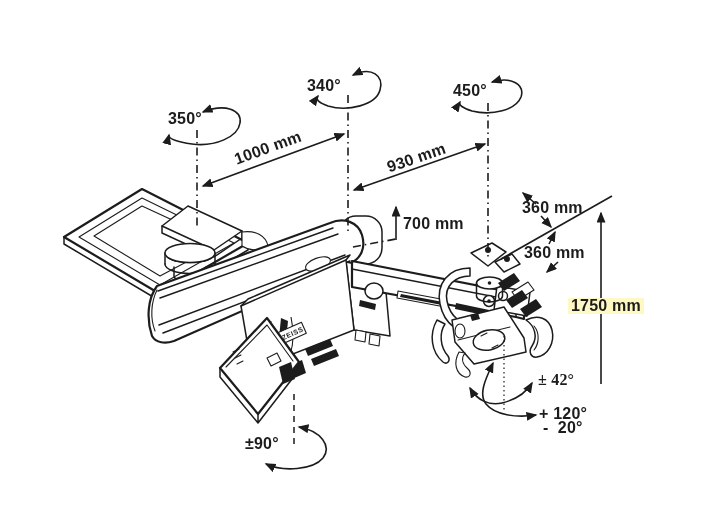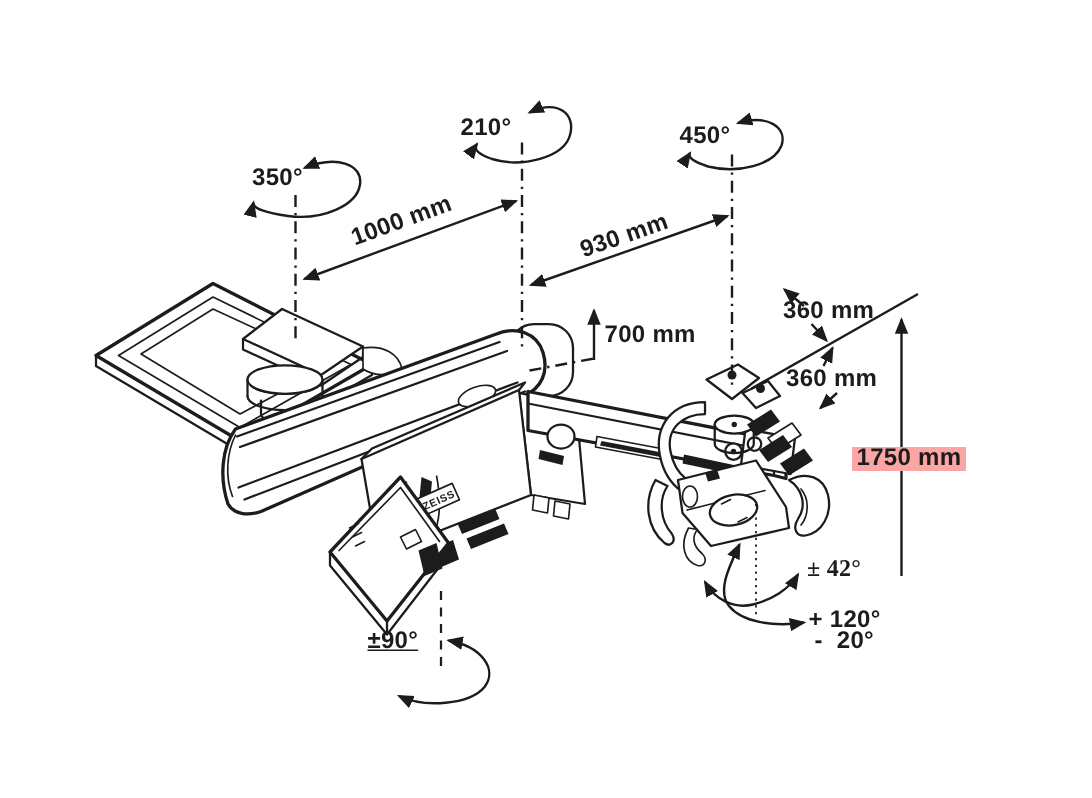--- a/index.html
+++ b/index.html
@@ -1,21 +1,21 @@
 <!DOCTYPE html>
 <html><head>
 <meta charset="utf-8">
 <style>
   html,body{margin:0;padding:0;background:#ffffff;}
   .stage{position:relative;width:728px;height:532px;background:#ffffff;overflow:hidden;
          font-family:"Liberation Sans",sans-serif;}
   .stage svg{position:absolute;left:0;top:0;}
   .lbl{position:absolute;font:600 16px "Liberation Sans",sans-serif;color:#1c1c1c;
        white-space:pre;letter-spacing:.2px;line-height:1;}
-  .lbl.bg{background:#fca5a5;padding:0 3px;}
+  .lbl.bg{background:#fef9c3;padding:0 3px;}
   .rot{transform-origin:center center;}
   
   .ln{fill:none;stroke:#1c1c1c;stroke-width:1.5;stroke-linecap:round;stroke-linejoin:round;}
   .fw{fill:#ffffff;stroke:#1c1c1c;stroke-width:1.5;stroke-linejoin:round;}
   .fd{fill:#1c1c1c;stroke:none;}
   .thin{stroke-width:1.1;}
   .thick{stroke-width:2.2;}
   .axis{fill:none;stroke:#1c1c1c;stroke-width:1.6;stroke-dasharray:8 4 1.5 4;}
   .dash{fill:none;stroke:#1c1c1c;stroke-width:1.5;stroke-dasharray:6 5;}
   .dot{fill:none;stroke:#1c1c1c;stroke-width:1.2;stroke-dasharray:1.5 3;}
@@ -163,27 +163,27 @@
       <path class="dim" d="M203,112 C225,103 242,110 240,123 C238,137 215,147 192,144 C178,142 168,139 169,135" marker-start="url(#arr)" marker-end="url(#arr)"></path>
       <path class="dim" d="M353,75 C372,66 384,76 380,90 C376,105 348,112 328,106 C320,103 315,100 318,96" marker-start="url(#arr)" marker-end="url(#arr)"></path>
       <path class="dim" d="M492,82 C512,76 525,85 521,97 C516,110 492,116 472,111 C463,108 458,105 460,102" marker-start="url(#arr)" marker-end="url(#arr)"></path>
       <path class="dim" d="M299,427 C321,431 332,446 323,458 C313,470 283,472 266,464" marker-start="url(#arr)" marker-end="url(#arr)"></path>
       <path class="dim" d="M470,388 C477,400 489,406 502,403 C514,400 526,393 532,383" marker-start="url(#arr)" marker-end="url(#arr)"></path>
       <path class="dim" d="M493,363 C486,378 478,394 486,404 C495,415 516,418 536,415" marker-start="url(#arr)" marker-end="url(#arr)"></path>
     </g>
   </svg>
 
   <div class="lbl" style="left:156px;top:111px;margin-left:12px;">350°</div>
-  <div class="lbl" style="left:307px;top:78px;">210°</div>
+  <div class="lbl" style="left:307px;top:78px;">340°</div>
   <div class="lbl" style="left:453px;top:83px;">450°</div>
 
   <div class="lbl rot" style="left:233px;top:140px;transform:rotate(-20deg);">1000 mm</div>
   <div class="lbl rot" style="left:386px;top:150px;transform:rotate(-19deg);">930 mm</div>
   <div class="lbl" style="left:403px;top:216px;text-align:center;">700 mm</div>
   <div class="lbl" style="left:522px;top:200px;">360 mm</div>
   <div class="lbl" style="left:524px;top:245px;">360 mm</div>
   <div class="lbl bg" style="left:568px;top:298px;">1750 mm</div>
 
   <div class="lbl" style="left:538px;top:372px;font-family:Liberation Serif, serif;">± 42°</div>
   <div class="lbl" style="left:539px;top:406px;text-align:right;">+ 120°</div>
   <div class="lbl" style="left:543px;top:420px;">-  20°</div>
-  <div class="lbl" style="left:245px;top:420px;text-decoration:underline;">±90°</div>
+  <div class="lbl" style="left:245px;top:436px;">±90°</div>
 </div>
 
 </body></html>

